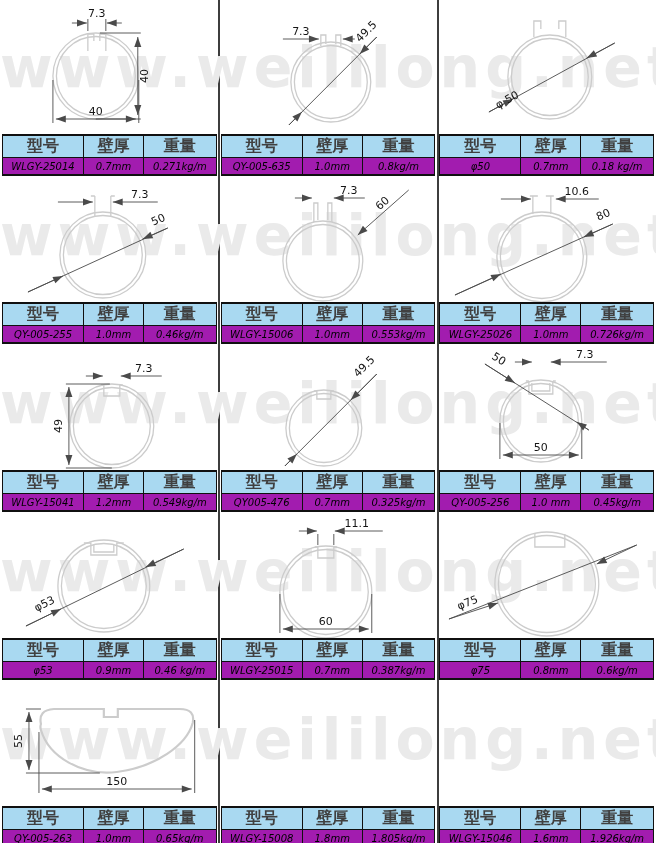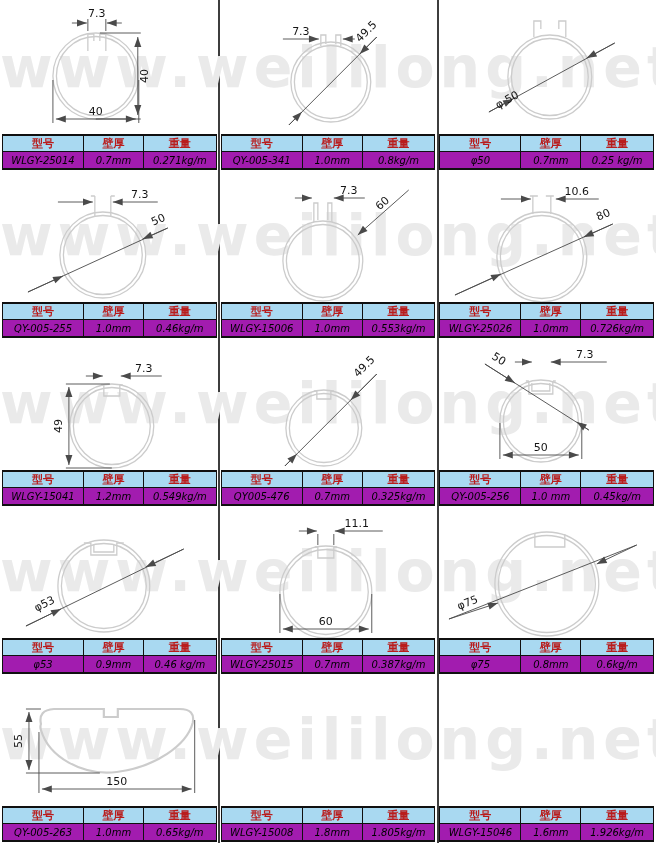--- a/index.html
+++ b/index.html
@@ -9,21 +9,21 @@
   .draw{position:relative;height:134px;display:grid;grid-template-columns:1fr 1fr 1fr;}
   .wm{position:absolute;left:0;right:0;top:50%;transform:translateY(-50%);
       text-align:center;font-size:57px;font-weight:bold;color:#eaeaea;
       letter-spacing:5px;white-space:nowrap;z-index:0;user-select:none;}
   .dcell{position:relative;z-index:1;}
   svg.d{width:100%;height:134px;display:block;}
   .tband{height:34px;display:grid;grid-template-columns:1fr 1fr 1fr;position:relative;z-index:2;}
   .tcell{padding:0 2px;}
   table.spec{width:100%;border-collapse:collapse;table-layout:fixed;}
   .spec th{background:#a9d9f1;border:1px solid #101010;border-top:2px solid #101010;
-           font-size:11px;font-weight:bold;height:15px;padding:0;color:#b91c1c;text-align:center;}
+           font-size:16px;font-weight:bold;height:15px;padding:0;color:#404040;text-align:center;}
   .spec td{background:#a21caf;border:1px solid #101010;border-bottom:2px solid #101010;
            font-size:10px;height:16px;text-align:center;padding:0;color:#000;font-style:italic;}
   .spec th:nth-child(1),.spec td:nth-child(1){width:38%;}
   .spec th:nth-child(2),.spec td:nth-child(2){width:28%;}
   .spec th:nth-child(3),.spec td:nth-child(3){width:34%;text-align:center;}
   .pf{fill:none;stroke:#cccccc;stroke-width:1.3;}
   .pf2{fill:none;stroke:#cccccc;stroke-width:2.2;}
   .dim{stroke:#4a4a4a;stroke-width:0.9;fill:none;}
   .dt{font-size:11px;fill:#151515;text-anchor:middle;font-family:"DejaVu Sans","Liberation Sans",sans-serif;}
 </style>
@@ -110,41 +110,41 @@
         <table class="spec">
       <thead>
             <tr>
         <th>型号</th>
         <th>壁厚</th>
         <th>重量</th>
       </tr>
           </thead>
       <tbody>
             <tr>
-        <td>QY-005-341</td>
+        <td>QY-005-635</td>
         <td>1.0mm</td>
         <td>0.8kg/m</td>
       </tr>
           </tbody>
         </table>
       </div>
     <div class="tcell">
         <table class="spec">
       <thead>
             <tr>
         <th>型号</th>
         <th>壁厚</th>
         <th>重量</th>
       </tr>
           </thead>
       <tbody>
             <tr>
         <td>φ50</td>
         <td>0.7mm</td>
-        <td>0.25 kg/m</td>
+        <td>0.18 kg/m</td>
       </tr>
           </tbody>
         </table>
       </div>
   </div>
 
   <div class="draw">
     <div class="wm">www.weililong.net</div>
     <div class="dcell">
       <svg class="d" viewBox="0 0 219 134" preserveAspectRatio="none">

